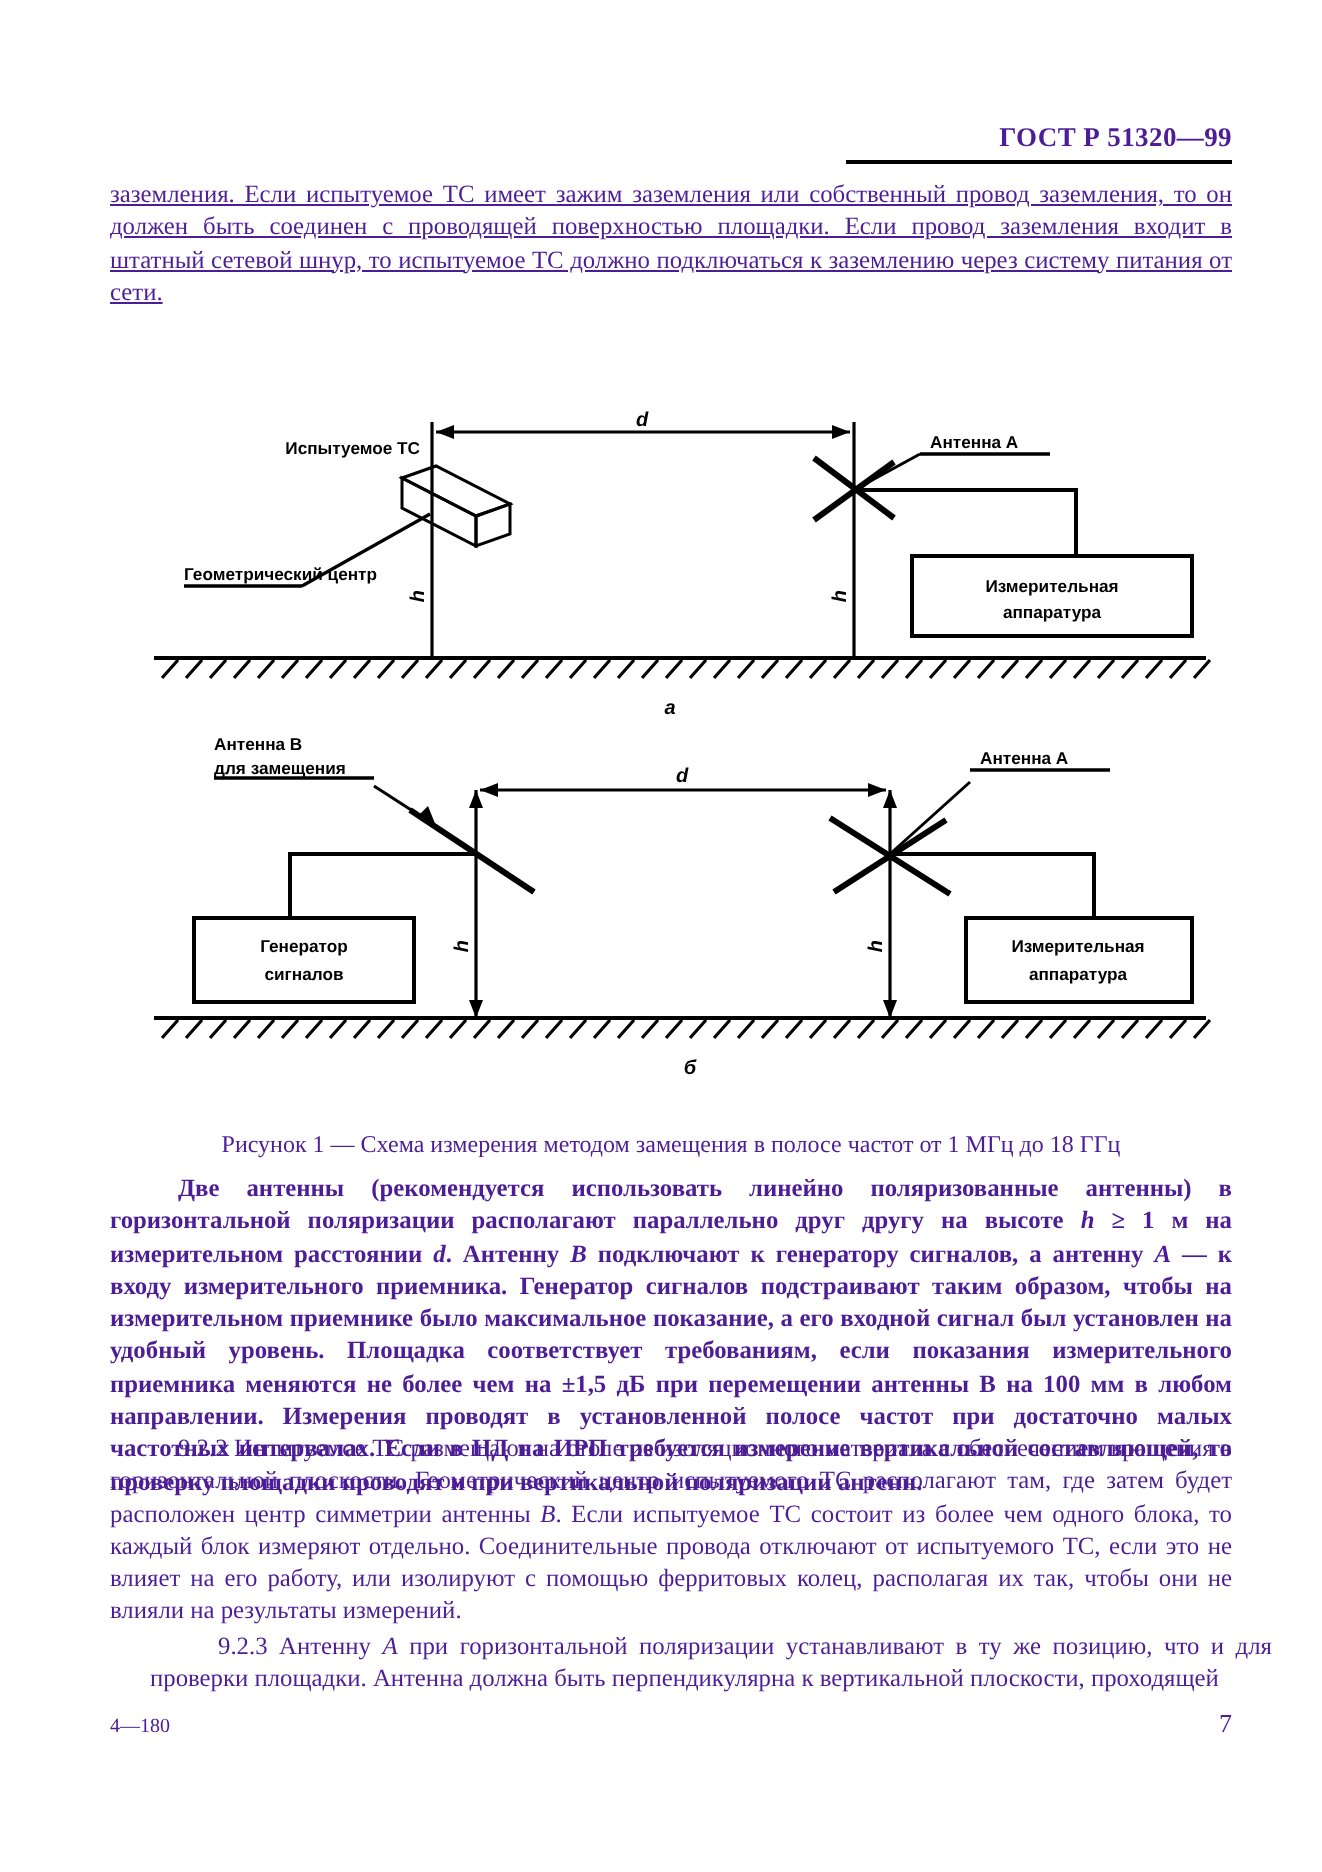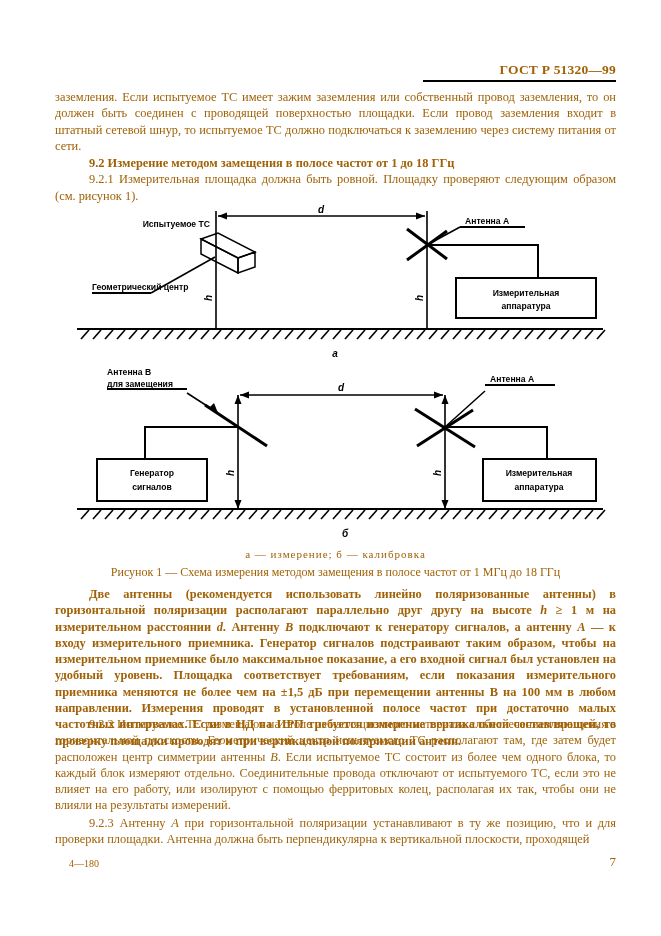--- a/index.html
+++ b/index.html
@@ -6,21 +6,21 @@
     margin: 0;
     padding: 0;
     background: #ffffff;
   }
   .page {
     position: relative;
     width: 661px;
     height: 936px;
     background: #ffffff;
     font-family: "Liberation Serif", "DejaVu Serif", serif;
-    color: #a16207;
+    color: #4c1d95;
     overflow: hidden;
   }
 
   
   .header {
     position: absolute;
     top: 60px;
     left: 55px;
     right: 45px;
     text-align: right;
@@ -43,31 +43,31 @@
 
   
   .body-block {
     position: absolute;
     left: 55px;
     width: 561px;
     font-size: 12.4px;
     line-height: 16.3px;
     text-align: justify;
   }
-  .p-cont { text-indent: 0; }
+  .p-cont { text-indent: 0; text-decoration: underline; }
   .p-ind { text-indent: 34px; }
   .h-sub {
     font-weight: bold;
     text-indent: 34px;
   }
   .body-1 { top: 89px; }
   .body-2 { top: 155px; }
   .body-3 { top: 586px; font-weight: bold; }
   .body-4 { top: 716px; }
-  .body-5 { top: 815px; }
+  .body-5 { top: 815px; margin-left: 20px; }
 
   i { font-style: italic; }
 
   
   .figure {
     position: absolute;
     left: 55px;
     top: 205px;
     width: 561px;
     height: 375px;
@@ -94,21 +94,21 @@
     left: 0;
     top: 360px;
     width: 561px;
     text-align: center;
     font-size: 12px;
   }
 
   
   .footer {
     position: absolute;
-    left: 69px;
+    left: 55px;
     right: 45px;
     top: 858px;
     height: 16px;
   }
   .footer-left {
     position: absolute;
     left: 0;
     top: 0;
     font-size: 10px;
   }
@@ -128,24 +128,20 @@
 
   <div class="header">
     <span class="header-title">ГОСТ Р 51320—99</span>
   </div>
   <div class="header-rule"></div>
 
   <div class="body-block body-1">
     <div class="p-cont">заземления. Если испытуемое ТС имеет зажим заземления или собственный провод заземления, то он должен быть соединен с проводящей поверхностью площадки. Если провод заземления входит в штатный сетевой шнур, то испытуемое ТС должно подключаться к заземлению через систему питания от сети.</div>
   </div>
 
-  <div class="body-block body-2">
-    <div class="h-sub">9.2 Измерение методом замещения в полосе частот от 1 до 18 ГГц</div>
-    <div class="p-ind">9.2.1 Измерительная площадка должна быть ровной. Площадку проверяют следующим образом (см. рисунок 1).</div>
-  </div>
 
   <div class="figure">
 
     <svg class="diagram diagram-a" viewBox="0 0 561 155">
       <g stroke="#000" fill="none" stroke-width="1.6">
 
         <line x1="22" y1="124" x2="548" y2="124" stroke-width="2"></line>
 
         <g stroke-width="1.6">
           <line x1="26" y1="134" x2="34" y2="125"></line>
@@ -328,21 +324,20 @@
       <text x="97" y="113" text-anchor="middle" font-size="8.6" font-weight="bold">Генератор</text>
       <text x="97" y="127" text-anchor="middle" font-size="8.6" font-weight="bold">сигналов</text>
       <text x="484" y="113" text-anchor="middle" font-size="8.6" font-weight="bold">Измерительная</text>
       <text x="484" y="127" text-anchor="middle" font-size="8.6" font-weight="bold">аппаратура</text>
       <text x="286" y="28" text-anchor="middle" font-size="10" font-weight="bold" font-style="italic">d</text>
       <text x="179" y="110" text-anchor="middle" font-size="10" font-weight="bold" font-style="italic" transform="rotate(-90 179 110)">h</text>
       <text x="386" y="110" text-anchor="middle" font-size="10" font-weight="bold" font-style="italic" transform="rotate(-90 386 110)">h</text>
       <text x="290" y="174" text-anchor="middle" font-size="10" font-weight="bold" font-style="italic">б</text>
     </svg>
 
-    <div class="fig-sub fig-sub-note">а — измерение; б — калибровка</div>
     <div class="fig-caption">Рисунок 1 — Схема измерения методом замещения в полосе частот от 1 МГц до 18 ГГц</div>
   </div>
 
   <div class="body-block body-3">
     <div class="p-ind"><span>Две антенны (рекомендуется использовать линейно поляризованные антенны) в горизонтальной поляризации располагают параллельно друг другу на высоте </span><i>h</i><span> ≥ 1 м на измерительном расстоянии </span><i>d</i><span>. Антенну </span><i>B</i><span> подключают к генератору сигналов, а антенну </span><i>A</i><span> — к входу измерительного приемника. Генератор сигналов подстраивают таким образом, чтобы на измерительном приемнике было максимальное показание, а его входной сигнал был установлен на удобный уровень. Площадка соответствует требованиям, если показания измерительного приемника меняются не более чем на ±1,5 дБ при перемещении антенны В на 100 мм в любом направлении. Измерения проводят в установленной полосе частот при достаточно малых частотных интервалах. Если в НД на ИРП требуется измерение вертикальной составляющей, то проверку площадки проводят и при вертикальной поляризации антенн.</span></div>
   </div>
 
   <div class="body-block body-4">
     <div class="p-ind"><span>9.2.2 Испытуемое ТС размещают на столе из изоляционного материала с обеспечением вращения в горизонтальной плоскости. Геометрический центр испытуемого ТС располагают там, где затем будет расположен центр симметрии антенны </span><i>B</i><span>. Если испытуемое ТС состоит из более чем одного блока, то каждый блок измеряют отдельно. Соединительные провода отключают от испытуемого ТС, если это не влияет на его работу, или изолируют с помощью ферритовых колец, располагая их так, чтобы они не влияли на результаты измерений.</span></div>
   </div>

